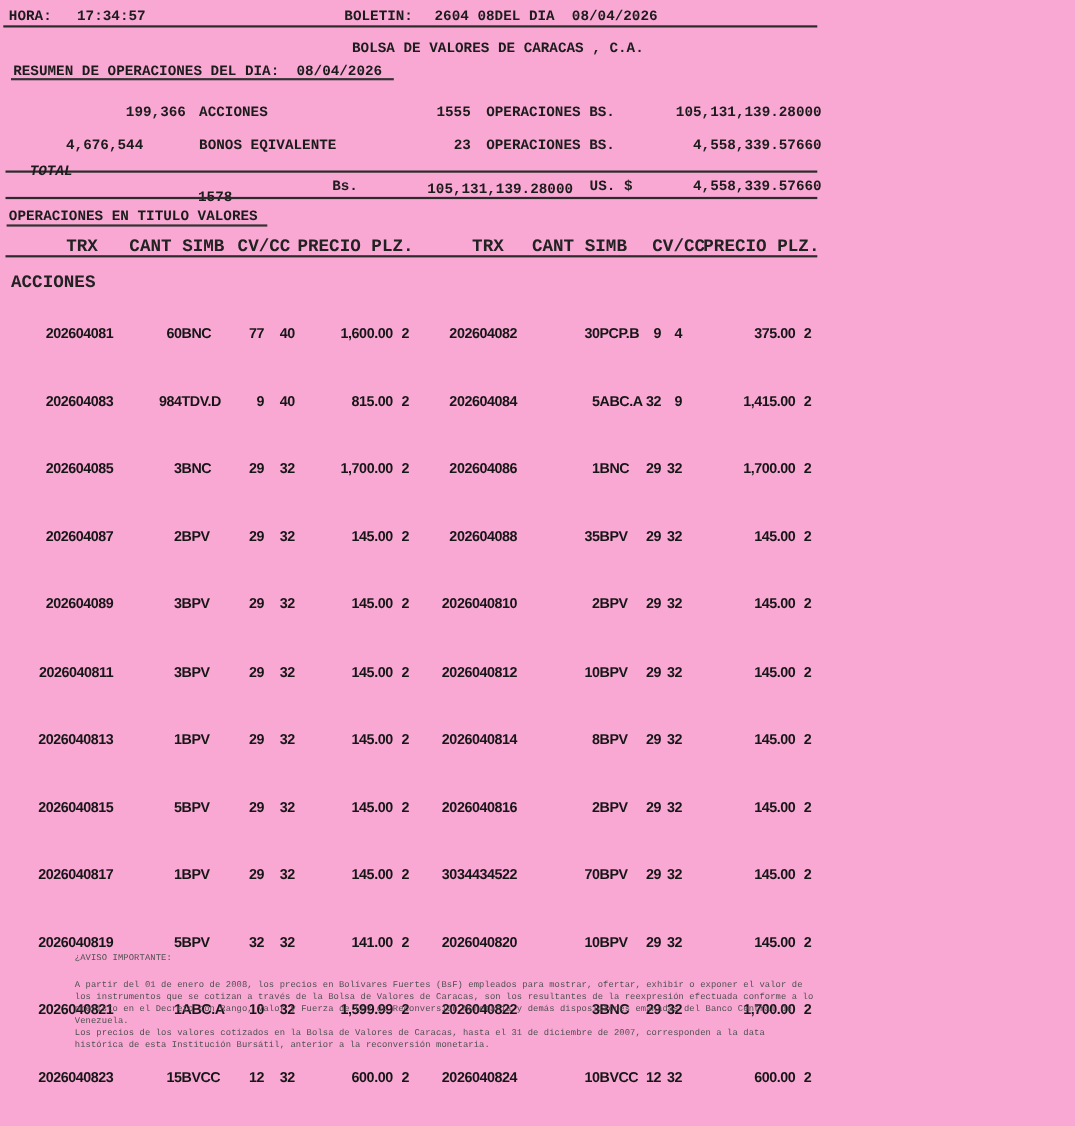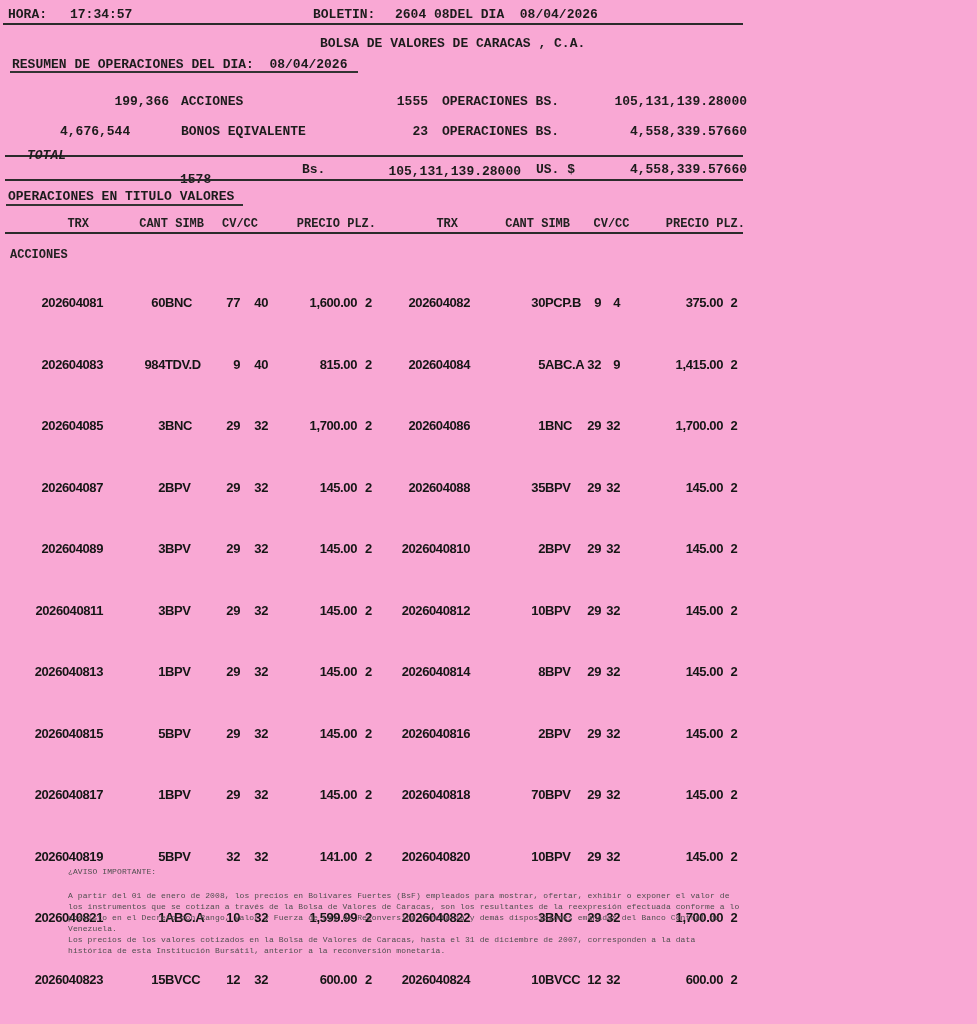--- a/index.html
+++ b/index.html
@@ -2,21 +2,21 @@
 <html><head>
 <meta charset="utf-8">
 <style>
   html,body{margin:0;padding:0;background:#ffffff;}
   .page{position:relative;width:977px;height:1024px;background:#f9a8d4;overflow:hidden;
         font-family:"Liberation Mono",monospace;}
   .abs{position:absolute;white-space:pre;}
   .mono{font-family:"Liberation Mono","DejaVu Sans Mono",monospace;font-weight:700;
         font-size:13px;color:#1c1c1c;}
   .mono12{font-family:"Liberation Mono","DejaVu Sans Mono",monospace;font-weight:700;
-        font-size:12px;color:#222222;}
+        font-size:16px;color:#222222;}
   .rule{position:absolute;background:#2b2b2b;height:2px;}
   .thinrule{position:absolute;background:#333333;height:1.5px;}
   .dfont{font-family:"Liberation Sans",sans-serif;font-weight:700;font-size:13px;
         letter-spacing:-0.4px;color:#161616;}
   .trow{display:grid;
         grid-template-columns:103px 62px 47px 28px 28px 89px 23px 90px 75px 38px 18px 19px 103px 22px;
         height:16.5px;line-height:16.5px;}
   .trow span{white-space:nowrap;overflow:visible;}
   .ra{text-align:right;}
   .la{text-align:left;padding-left:0;}
@@ -228,21 +228,21 @@
     </div>
   
     <div class="trow">
       <span class="ra">2026040817</span>
       <span class="ra">1</span>
       <span class="la">BPV</span>
       <span class="ra">29</span>
       <span class="ra">32</span>
       <span class="ra">145.00</span>
       <span class="ctr">2</span>
-      <span class="ra">2026040818</span>
+      <span class="ra">3034434522</span>
       <span class="ra">70</span>
       <span class="la">BPV</span>
       <span class="ra">29</span>
       <span class="ra">32</span>
       <span class="ra">145.00</span>
       <span class="ctr">2</span>
     </div>
   
     <div class="trow">
       <span class="ra">2026040819</span>

